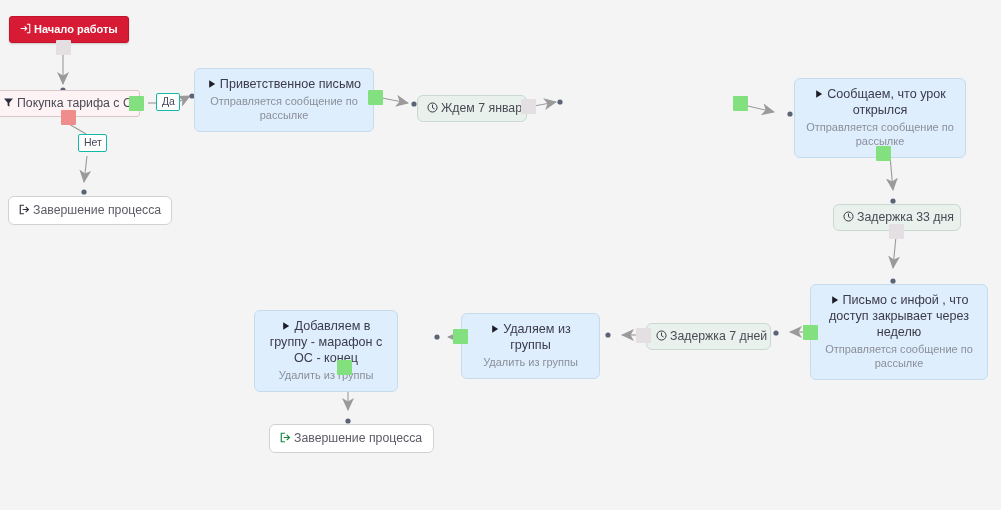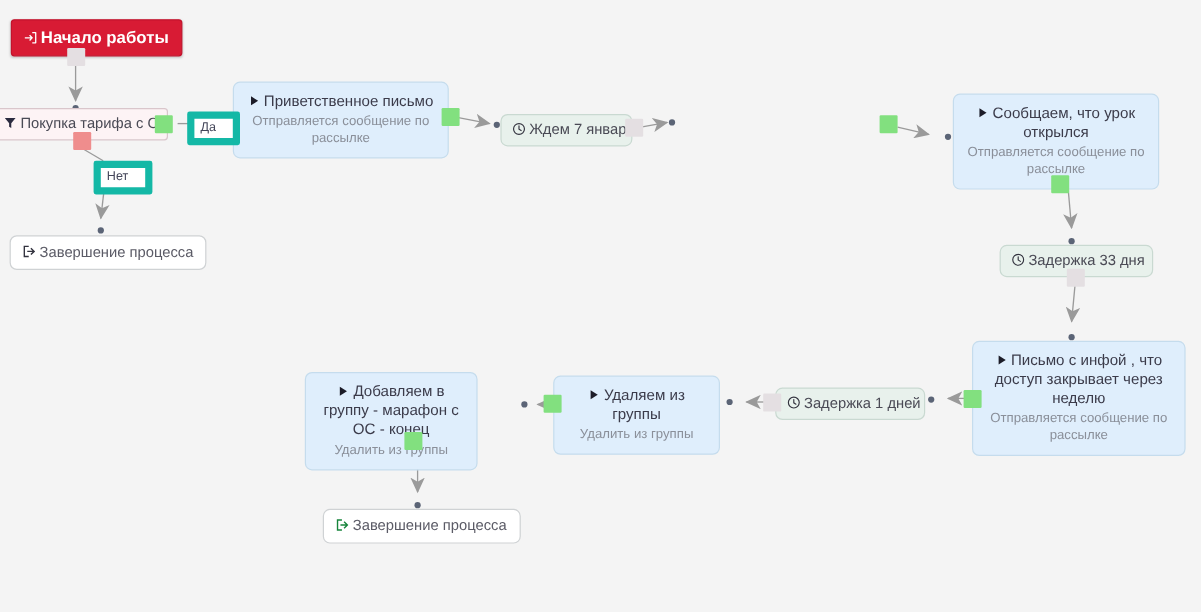--- a/index.html
+++ b/index.html
@@ -22,21 +22,21 @@
     text-align:center;
     border-radius:6px;
     z-index:3;
   }
   
   .node.start{
     background:#d81b34;
     border:1px solid #c3132c;
     border-radius:3px;
     color:#ffffff;
-    font-size:14px;
+    font-size:11px;
     padding:6px 10px 7px 10px;
     font-weight:bold;
     text-align:left;
     box-shadow:0 1px 2px rgba(0,0,0,.18);
   }
   .node.start .ttl{display:inline-block;white-space:nowrap;}
   
   .node.cond{
     background:#fdf3f5;
     border:1px solid #d9c6cb;
@@ -102,25 +102,25 @@
     border-radius:1px;
   }
   .port.green{background:#82e07f;}
   .port.red{background:#ef8d8d;}
   .port.grey{background:#e4dfe2;}
 
   
   .elabel{
     position:absolute;
     background:#ffffff;
-    border:6px solid #14b8a6;
+    border:1px solid #14b8a6;
     border-radius:2px;
     font-size:10.5px;
     color:#44465a;
-    padding:2px 14px 3px 5px;
+    padding:2px 4px 3px 5px;
     line-height:11px;
     z-index:5;
     white-space:nowrap;
   }
 </style>
 </head>
 <body>
 
 <div id="canvas">
 
@@ -263,21 +263,21 @@
     <span class="sub">Отправляется сообщение по рассылке</span>
   </div>
   <div class="port green" style="left:803px;top:325px;"></div>
 
   <div class="node delay" style="left:646px;top:323px;width:125px;">
     <span class="ic">
       <svg width="11" height="11" viewBox="0 0 16 16">
           <circle cx="8" cy="8" r="6.6" fill="none" stroke="#33333f" stroke-width="1.4"></circle>
           <path d="M8 4.3V8.3L10.6 9.9" fill="none" stroke="#33333f" stroke-width="1.4" stroke-linecap="round"></path>
         </svg>
-    </span><span>Задержка 1 дней</span>
+    </span><span>Задержка 7 дней</span>
   </div>
   <div class="port grey" style="left:636px;top:328px;"></div>
 
   <div class="node action" style="left:461px;top:313px;width:139px;">
     <span class="ttl">
       <span class="ic">
         <svg width="10" height="10" viewBox="0 0 16 16">
             <path fill="#1c1c28" d="M3.5 2 13 8l-9.5 6V2z"></path>
           </svg>
       </span><span>Удаляем из группы</span>

